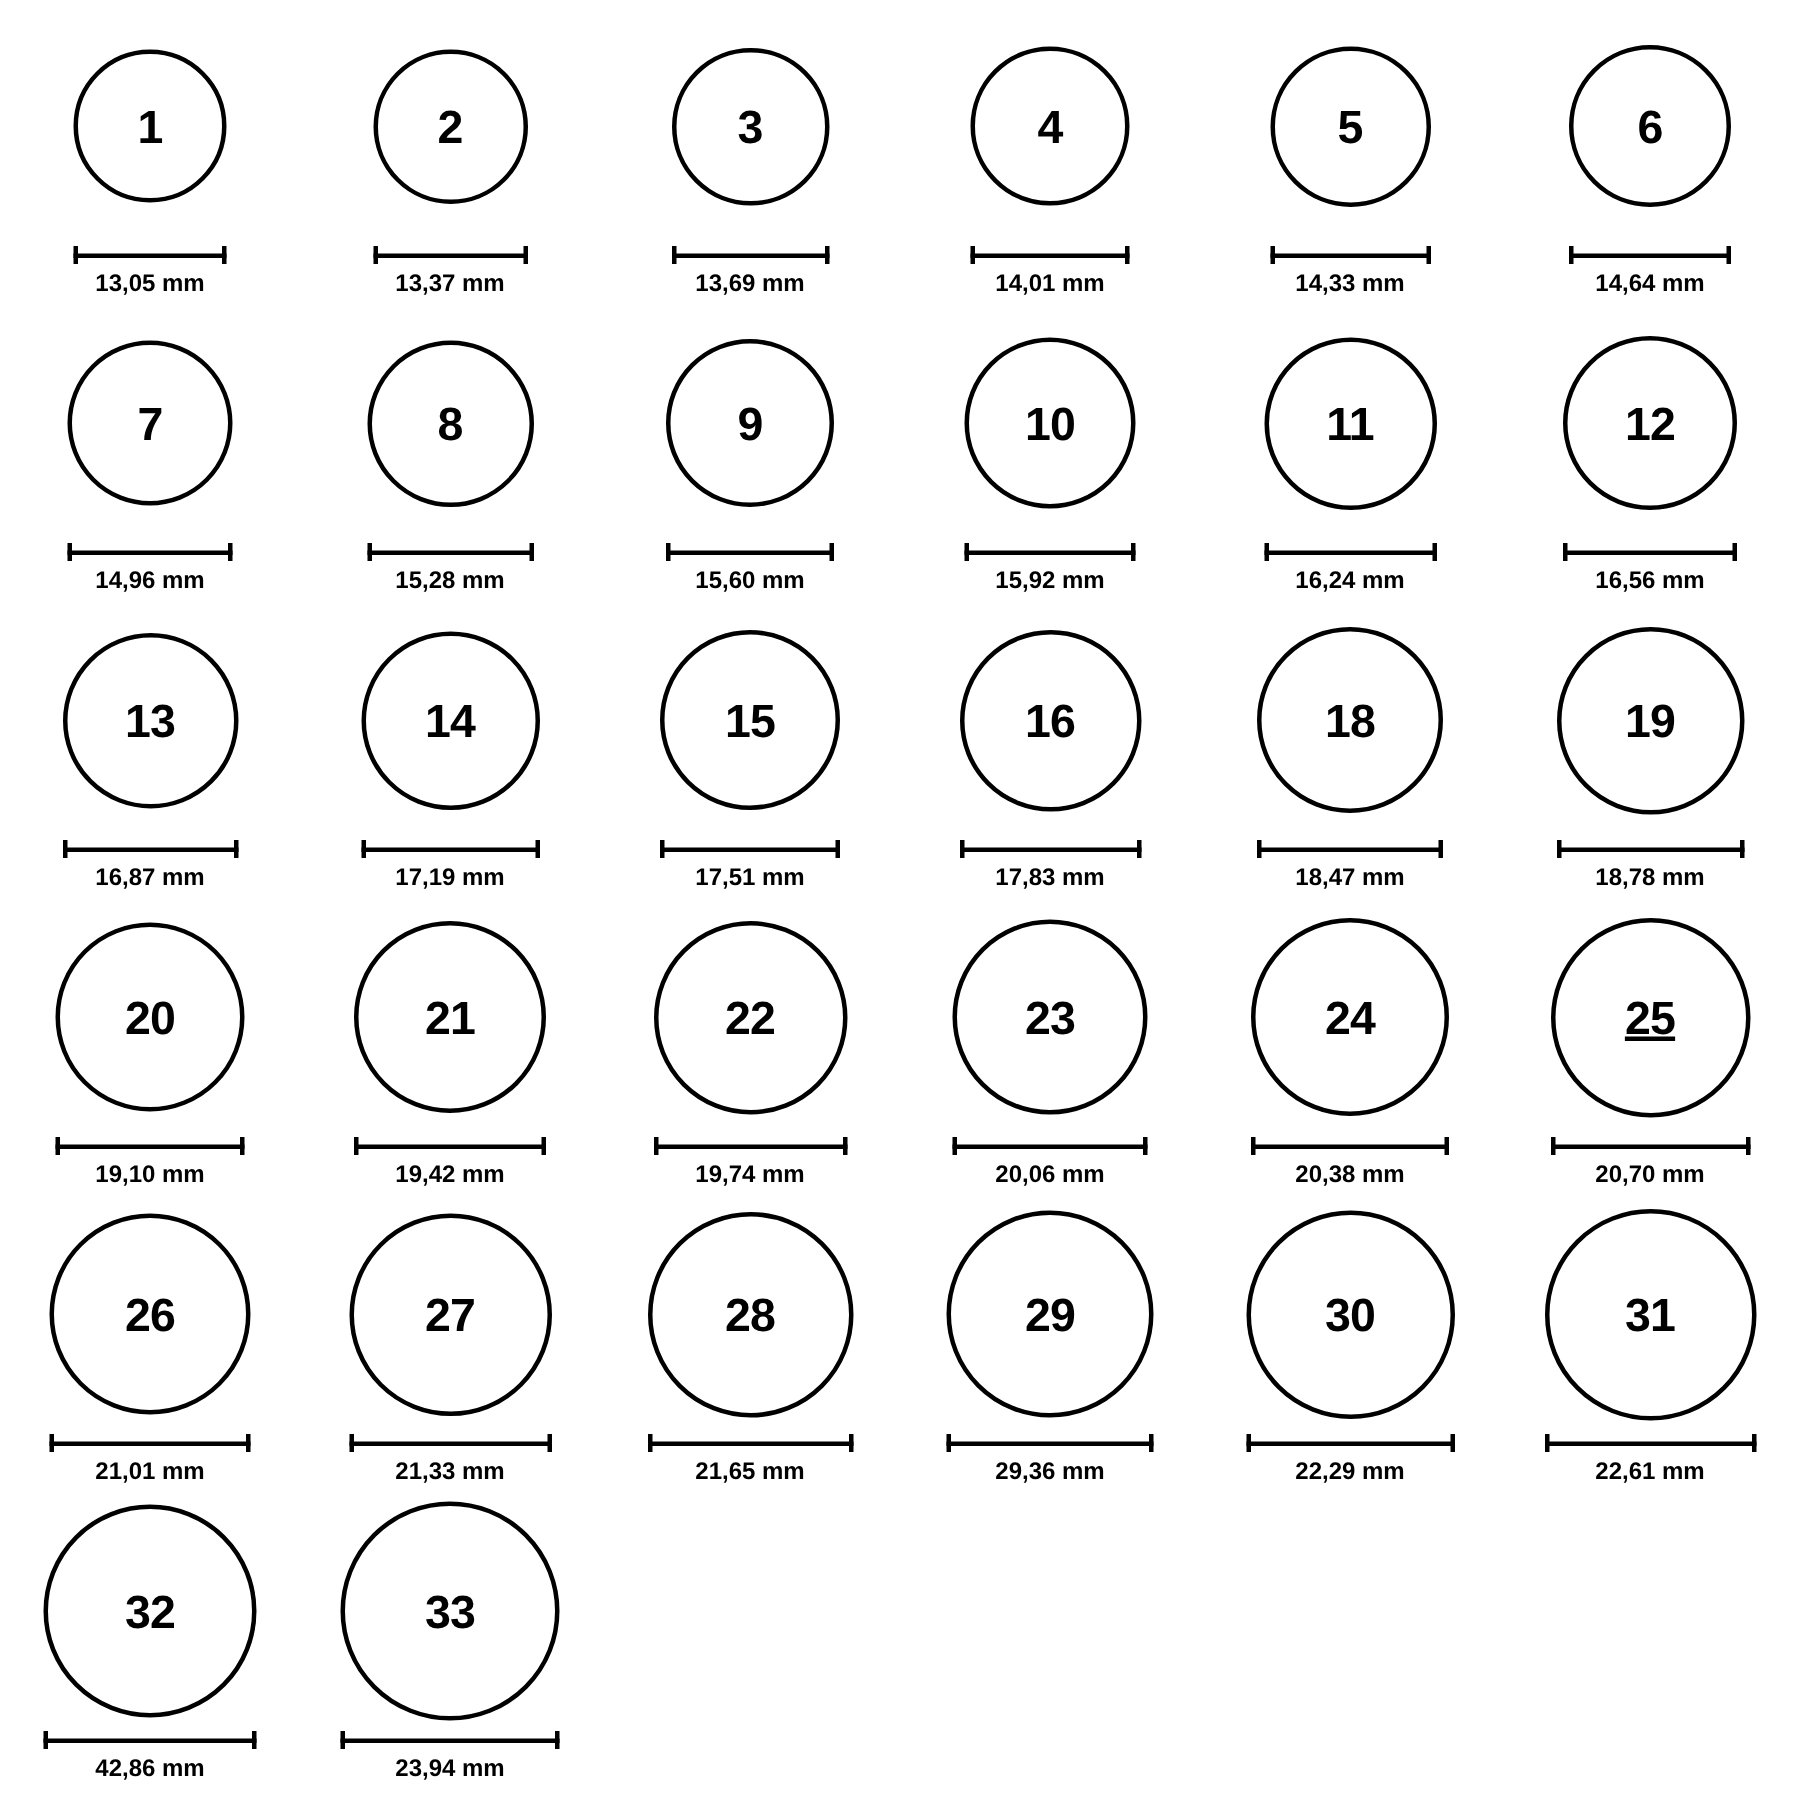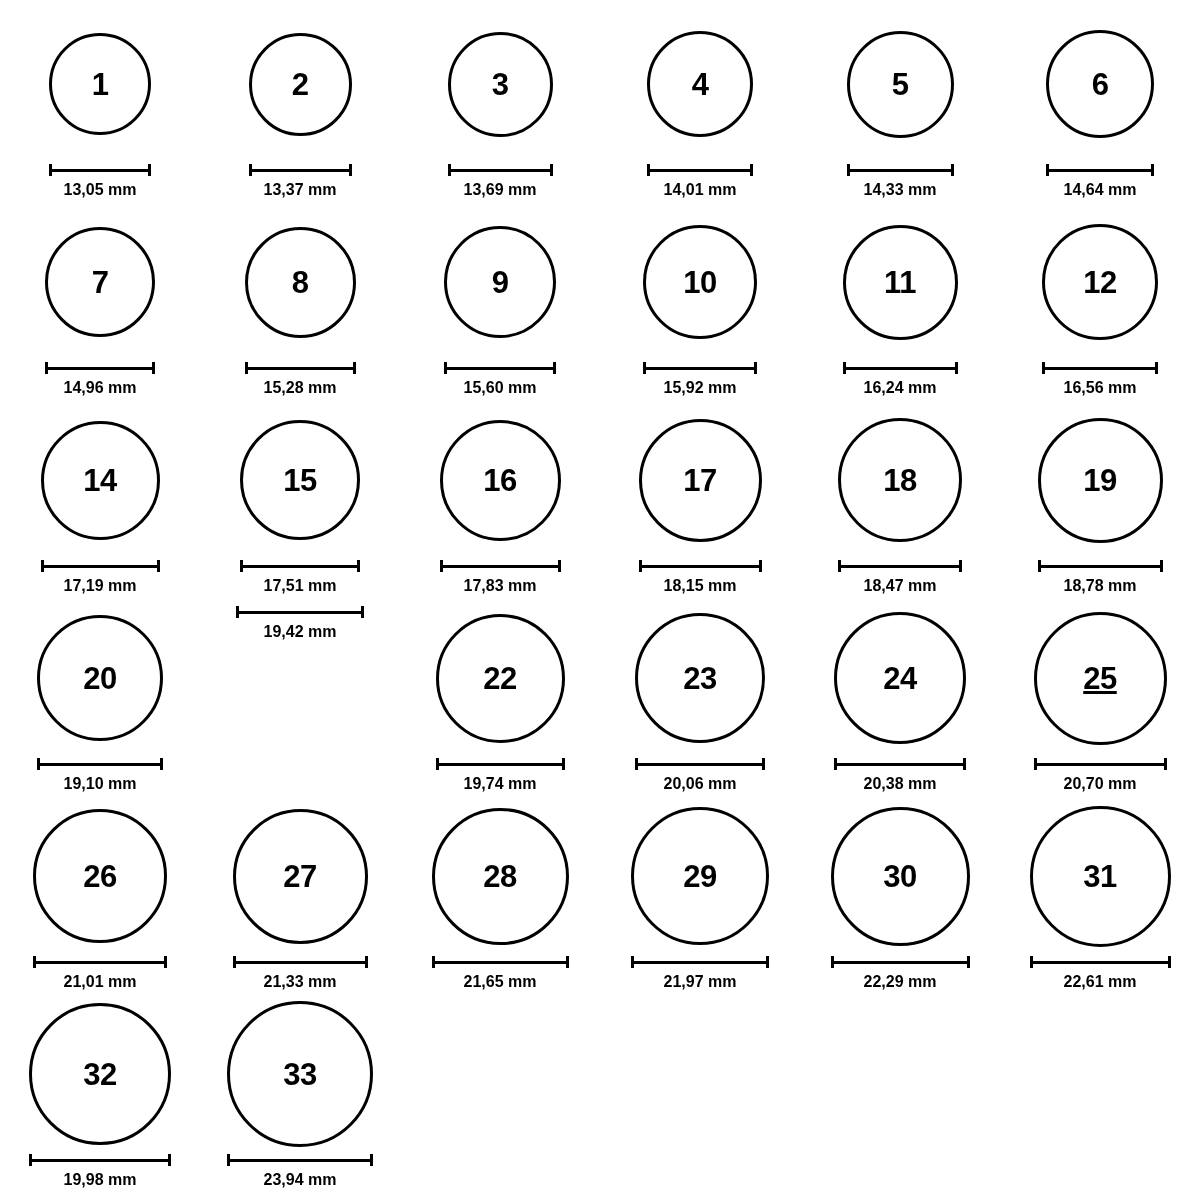--- a/index.html
+++ b/index.html
@@ -270,20 +270,35 @@
           <div class="caliper" style="width: 116px;">
             <span class="tick left"></span>
             <span class="bar"></span>
             <span class="tick right"></span>
           </div>
           <div class="mm">16,56 mm</div>
         </div>
       </div>
       <div class="cell">
         <div class="circle-wrap">
+          <div class="ring" style="width: 117px; height: 117px;">
+            <span class="ring-label">13</span>
+          </div>
+        </div>
+        <div class="measure">
+          <div class="caliper" style="width: 117px;">
+            <span class="tick left"></span>
+            <span class="bar"></span>
+            <span class="tick right"></span>
+          </div>
+          <div class="mm">16,87 mm</div>
+        </div>
+      </div>
+      <div class="cell">
+        <div class="circle-wrap">
           <div class="ring" style="width: 119px; height: 119px;">
             <span class="ring-label">14</span>
           </div>
         </div>
         <div class="measure">
           <div class="caliper" style="width: 119px;">
             <span class="tick left"></span>
             <span class="bar"></span>
             <span class="tick right"></span>
           </div>
@@ -315,35 +330,20 @@
           <div class="caliper" style="width: 121px;">
             <span class="tick left"></span>
             <span class="bar"></span>
             <span class="tick right"></span>
           </div>
           <div class="mm">17,83 mm</div>
         </div>
       </div>
       <div class="cell">
         <div class="circle-wrap">
-          <div class="ring" style="width: 123px; height: 123px;">
-            <span class="ring-label">17</span>
-          </div>
-        </div>
-        <div class="measure">
-          <div class="caliper" style="width: 123px;">
-            <span class="tick left"></span>
-            <span class="bar"></span>
-            <span class="tick right"></span>
-          </div>
-          <div class="mm">18,15 mm</div>
-        </div>
-      </div>
-      <div class="cell">
-        <div class="circle-wrap">
           <div class="ring" style="width: 124px; height: 124px;">
             <span class="ring-label">18</span>
           </div>
         </div>
         <div class="measure">
           <div class="caliper" style="width: 124px;">
             <span class="tick left"></span>
             <span class="bar"></span>
             <span class="tick right"></span>
           </div>
@@ -374,20 +374,25 @@
         <div class="measure">
           <div class="caliper" style="width: 126px;">
             <span class="tick left"></span>
             <span class="bar"></span>
             <span class="tick right"></span>
           </div>
           <div class="mm">19,10 mm</div>
         </div>
       </div>
       <div class="cell">
+        <div class="circle-wrap">
+          <div class="ring" style="width: 128px; height: 128px;">
+            <span class="ring-label">21</span>
+          </div>
+        </div>
         <div class="measure">
           <div class="caliper" style="width: 128px;">
             <span class="tick left"></span>
             <span class="bar"></span>
             <span class="tick right"></span>
           </div>
           <div class="mm">19,42 mm</div>
         </div>
       </div>
       <div class="cell">
@@ -500,21 +505,21 @@
           <div class="ring" style="width: 138px; height: 138px;">
             <span class="ring-label">29</span>
           </div>
         </div>
         <div class="measure">
           <div class="caliper" style="width: 138px;">
             <span class="tick left"></span>
             <span class="bar"></span>
             <span class="tick right"></span>
           </div>
-          <div class="mm">21,97 mm</div>
+          <div class="mm">29,36 mm</div>
         </div>
       </div>
       <div class="cell">
         <div class="circle-wrap">
           <div class="ring" style="width: 139px; height: 139px;">
             <span class="ring-label">30</span>
           </div>
         </div>
         <div class="measure">
           <div class="caliper" style="width: 139px;">
@@ -545,21 +550,21 @@
           <div class="ring" style="width: 142px; height: 142px;">
             <span class="ring-label">32</span>
           </div>
         </div>
         <div class="measure">
           <div class="caliper" style="width: 142px;">
             <span class="tick left"></span>
             <span class="bar"></span>
             <span class="tick right"></span>
           </div>
-          <div class="mm">19,98 mm</div>
+          <div class="mm">42,86 mm</div>
         </div>
       </div>
       <div class="cell">
         <div class="circle-wrap">
           <div class="ring" style="width: 146px; height: 146px;">
             <span class="ring-label">33</span>
           </div>
         </div>
         <div class="measure">
           <div class="caliper" style="width: 146px;">

